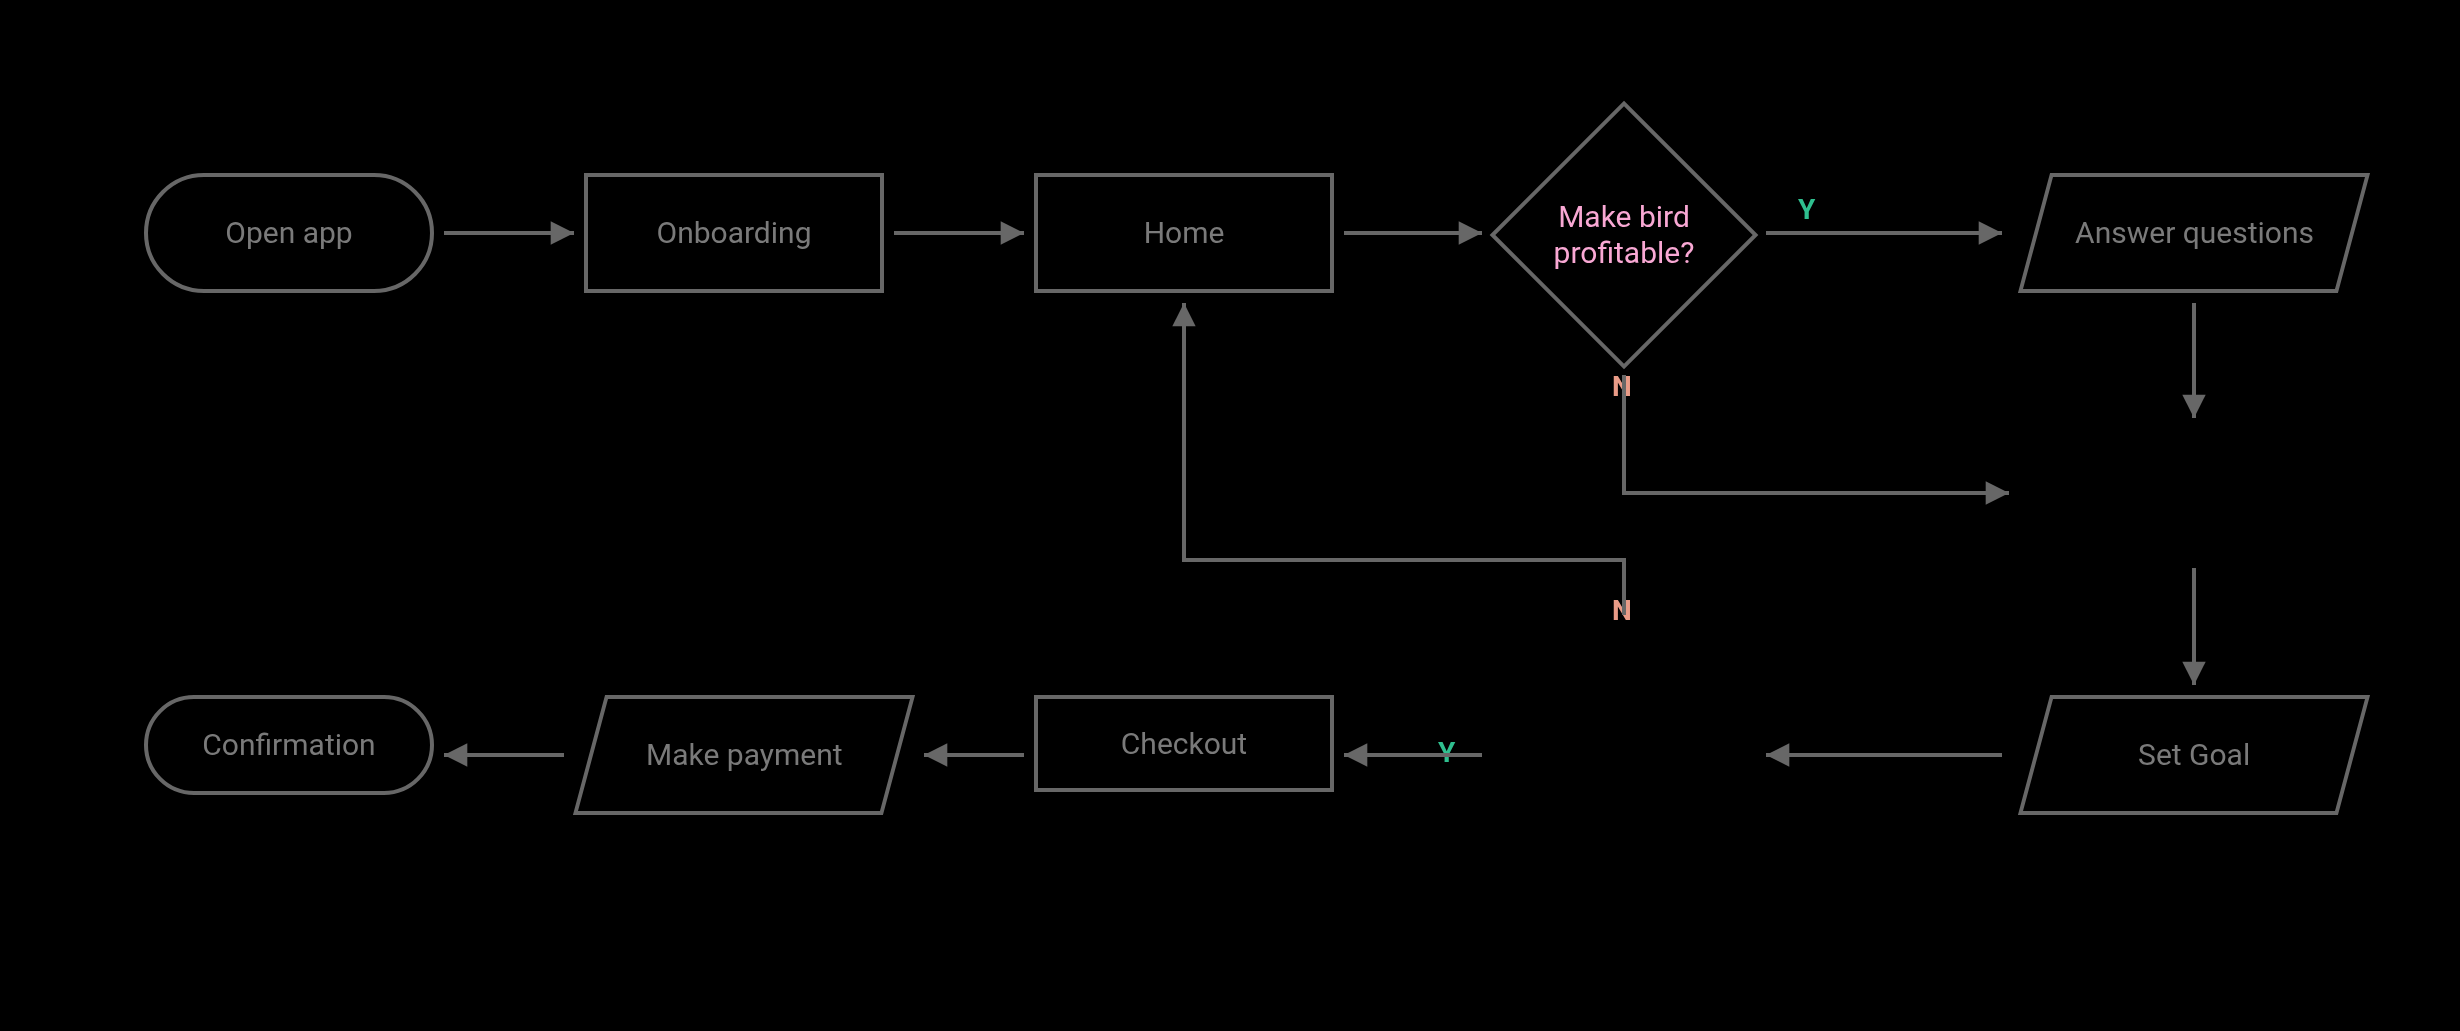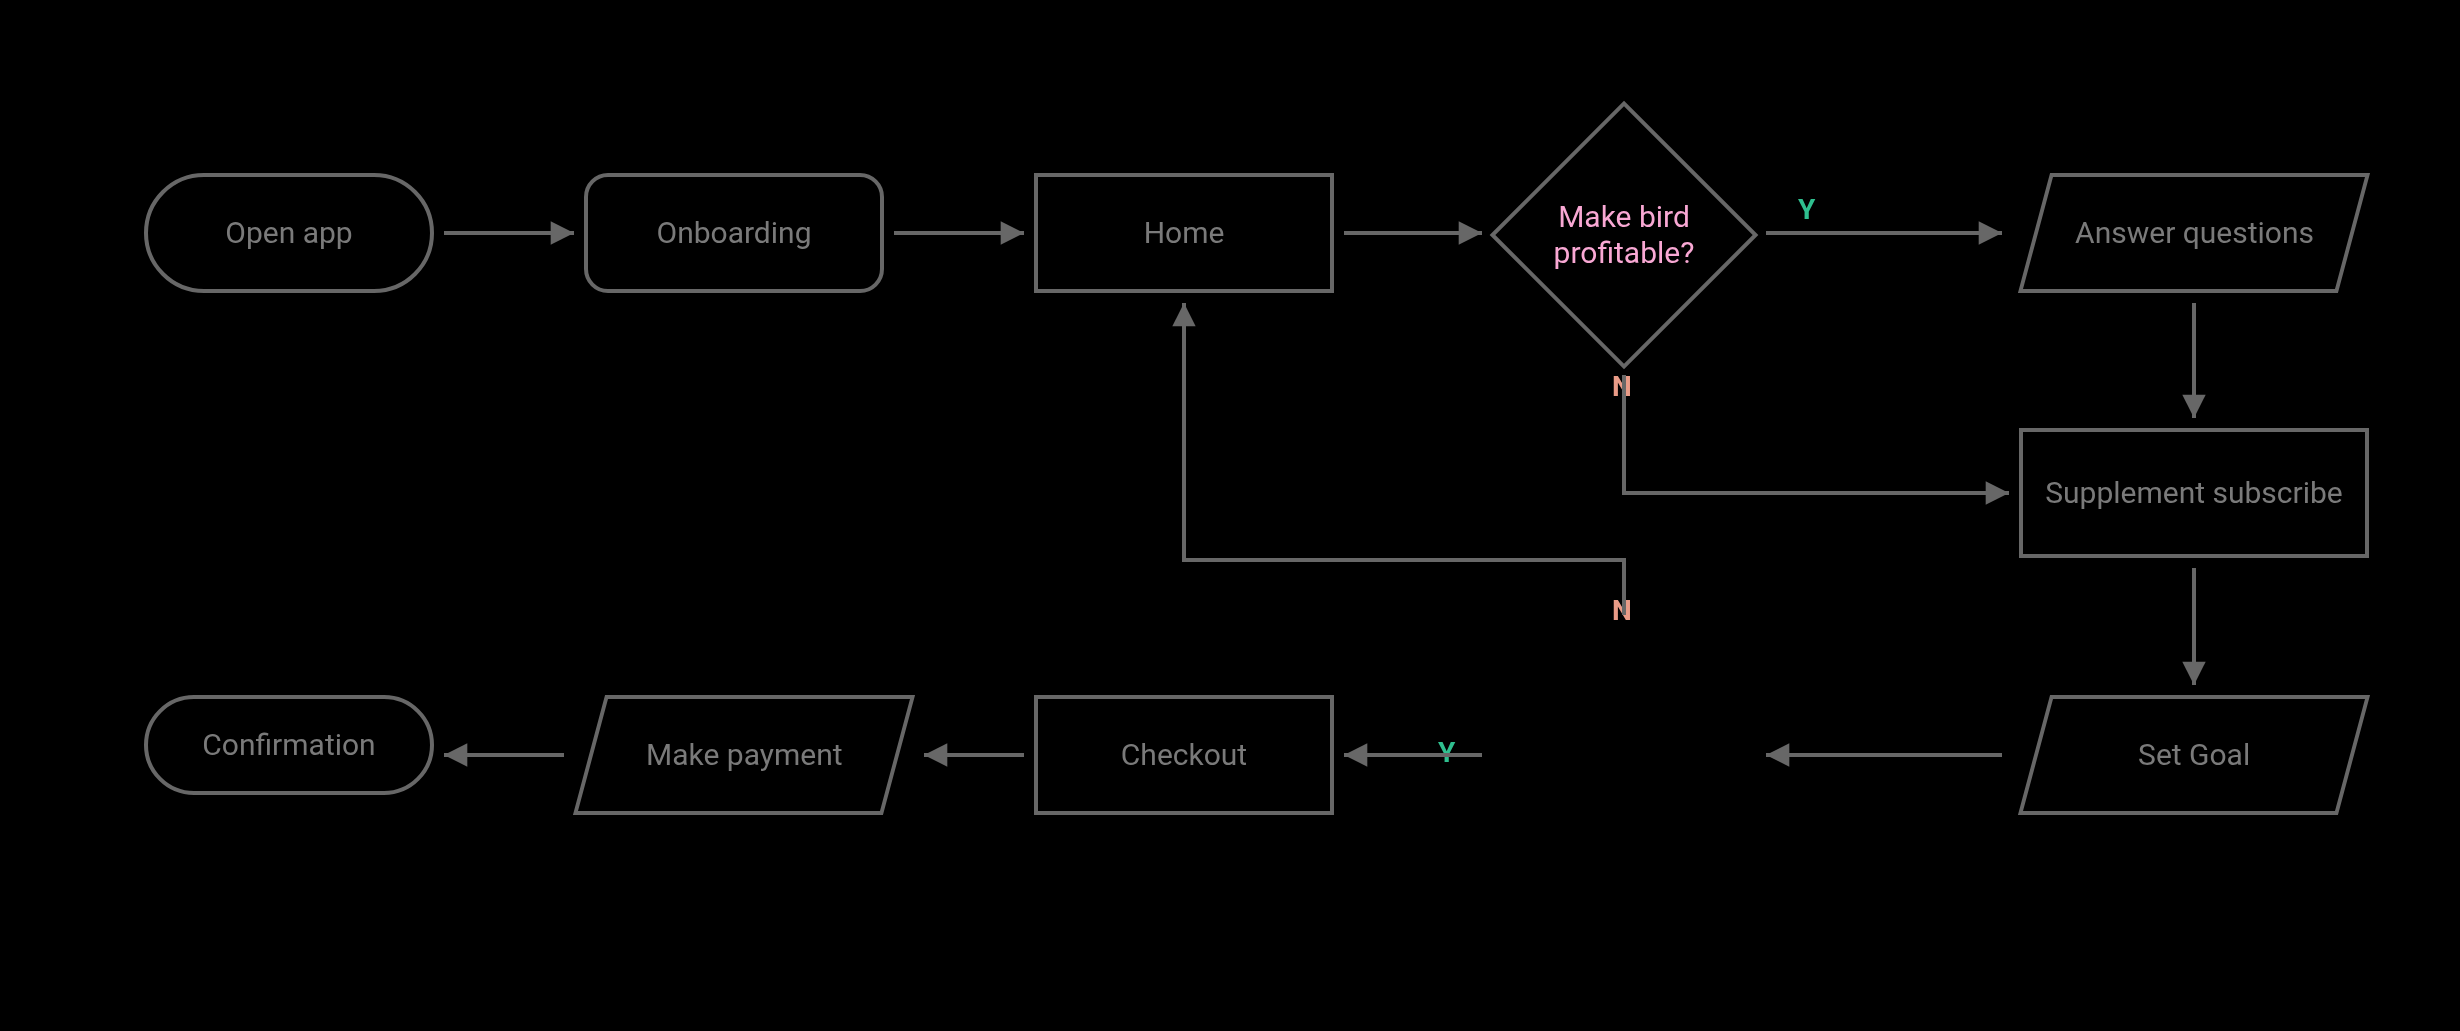--- a/index.html
+++ b/index.html
@@ -83,49 +83,46 @@
 </style>
 </head>
 <body>
 
 <div class="canvas">
 
   <div class="node terminator" style="left:100px; top:173px; width:290px; height:120px;">
     <span>Open app</span>
   </div>
 
-  <div class="node process" style="left:540px; top:173px; width:300px; height:120px;border-radius:24px;">
+  <div class="node process" style="left:540px; top:173px; width:300px; height:120px;">
     <span>Onboarding</span>
   </div>
 
   <div class="node process" style="left:990px; top:173px; width:300px; height:120px;">
     <span>Home</span>
   </div>
 
   <div class="decision-wrap" style="left:1440px; top:95px; width:280px; height:280px;">
     <div class="diamond" style="left:45px; top:45px; width:190px; height:190px;"></div>
     <div class="decision-label">
       <span style="max-width:190px;">Make bird profitable?</span>
     </div>
   </div>
 
   <div class="node io" style="left:1990px; top:173px; width:320px; height:120px;">
     <span>Answer questions</span>
   </div>
 
-  <div class="node process" style="left:1975px; top:428px; width:350px; height:130px;">
-    <span>Supplement subscribe</span>
-  </div>
 
   <div class="node io" style="left:1990px; top:695px; width:320px; height:120px;">
     <span>Set Goal</span>
   </div>
 
 
-  <div class="node process" style="left:990px; top:695px; width:300px; height:120px;">
+  <div class="node process" style="left:990px; top:695px; width:300px; height:97px;">
     <span>Checkout</span>
   </div>
 
   <div class="node io" style="left:545px; top:695px; width:310px; height:120px;">
     <span>Make payment</span>
   </div>
 
   <div class="node terminator" style="left:100px; top:695px; width:290px; height:100px;">
     <span>Confirmation</span>
   </div>

